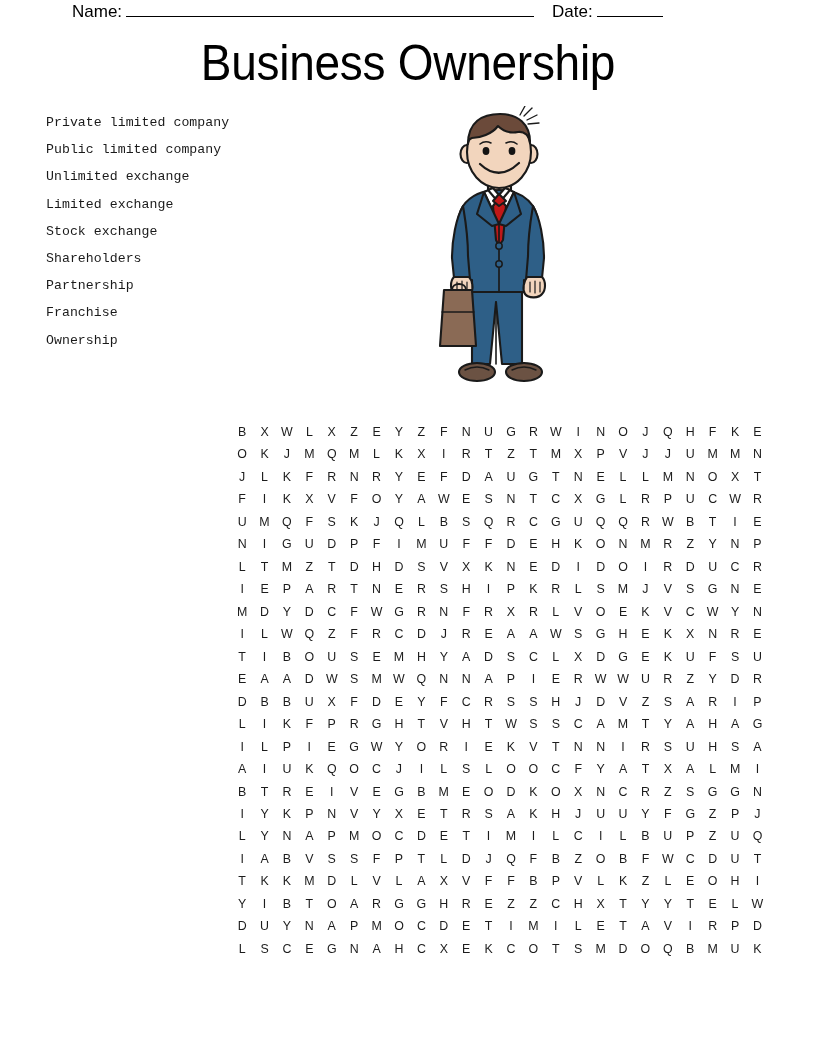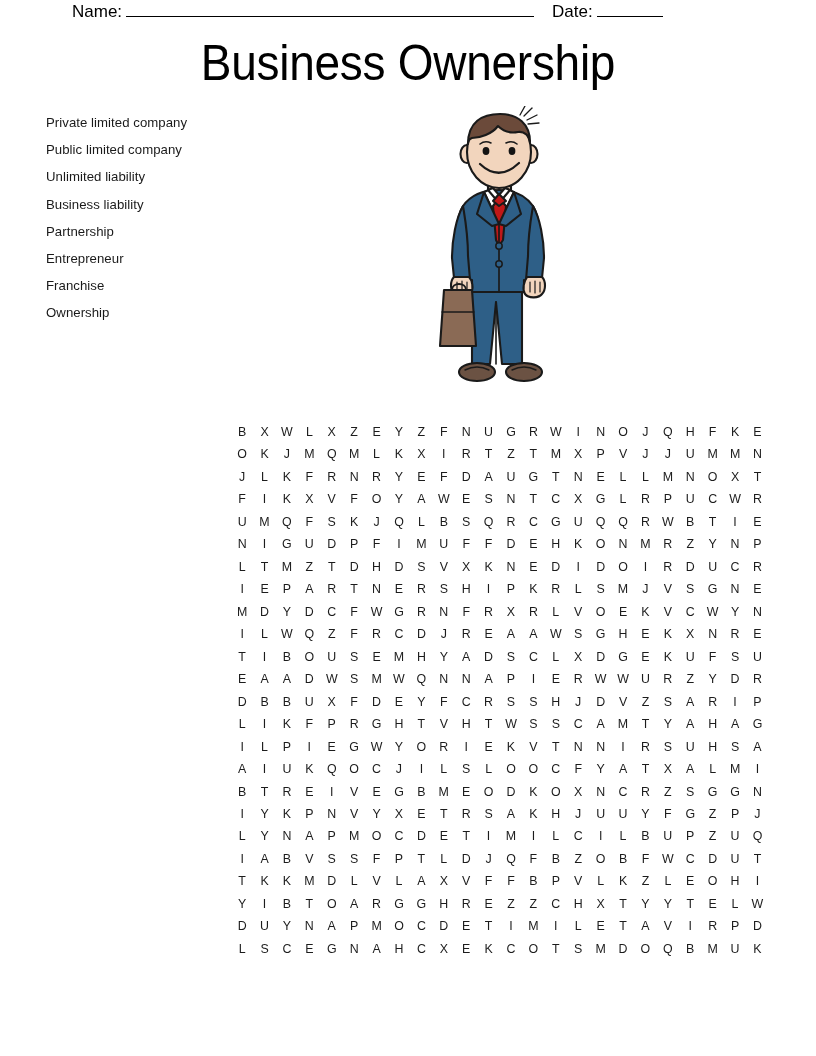--- a/index.html
+++ b/index.html
@@ -62,21 +62,21 @@
   }
 
   
   .wordlist {
     position: absolute;
     left: 46px;
     top: 109px;
     width: 215px;
   }
   .word-item {
-    font-family: Liberation Sans, sans-serif;
+    font-family: Liberation Mono, monospace;
     font-size: 13.2px;
     line-height: 27.2px;
     color: #1a1a1a;
     white-space: nowrap;
     letter-spacing: 0.05px;
   }
 
   
   .clipart {
     position: absolute;
@@ -115,24 +115,25 @@
   <span class="hdr-gap"></span>
   <span class="hdr-label">Date:</span>
   <span class="hdr-rule rule-date"></span>
 </div>
 
 <div class="title">Business Ownership</div>
 
 <div class="wordlist">
   <div class="word-item">Private limited company</div>
   <div class="word-item">Public limited company</div>
-  <div class="word-item">Unlimited liability</div>
-  <div class="word-item">Business liability</div>
+  <div class="word-item">Unlimited exchange</div>
+  <div class="word-item">Limited exchange</div>
+  <div class="word-item">Stock exchange</div>
+  <div class="word-item">Shareholders</div>
   <div class="word-item">Partnership</div>
-  <div class="word-item">Entrepreneur</div>
   <div class="word-item">Franchise</div>
   <div class="word-item">Ownership</div>
 </div>
 
 <div class="clipart">
   <svg viewBox="0 0 160 300" xmlns="http://www.w3.org/2000/svg">
     <g stroke="#1a1a1a" stroke-width="2.1" stroke-linejoin="round" stroke-linecap="round">
 
       <g stroke-width="1.3" fill="none">
         <path d="M88 9 L93 0"></path>

